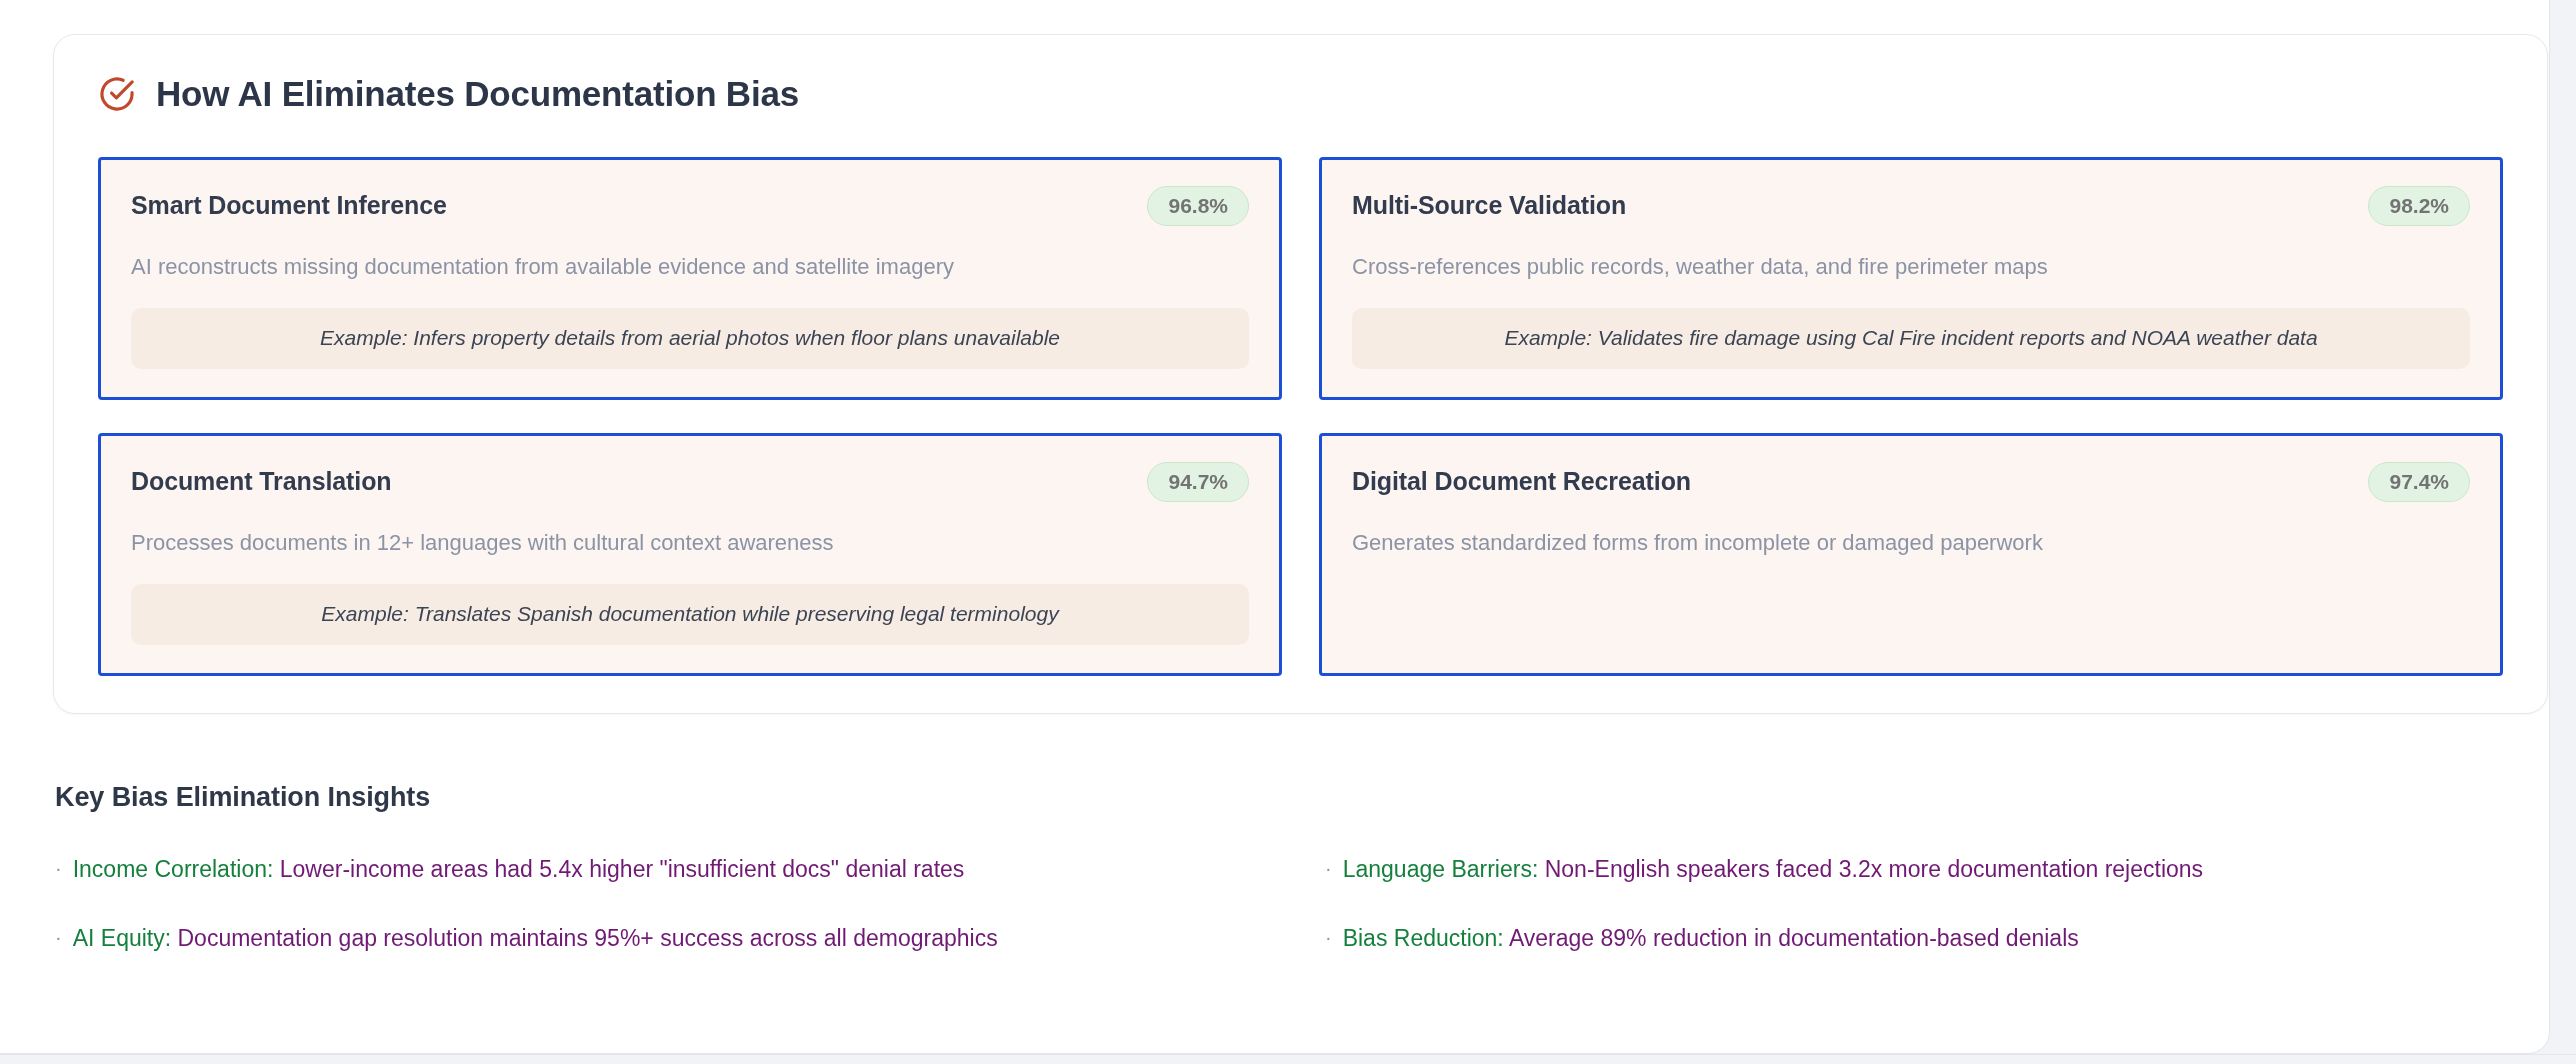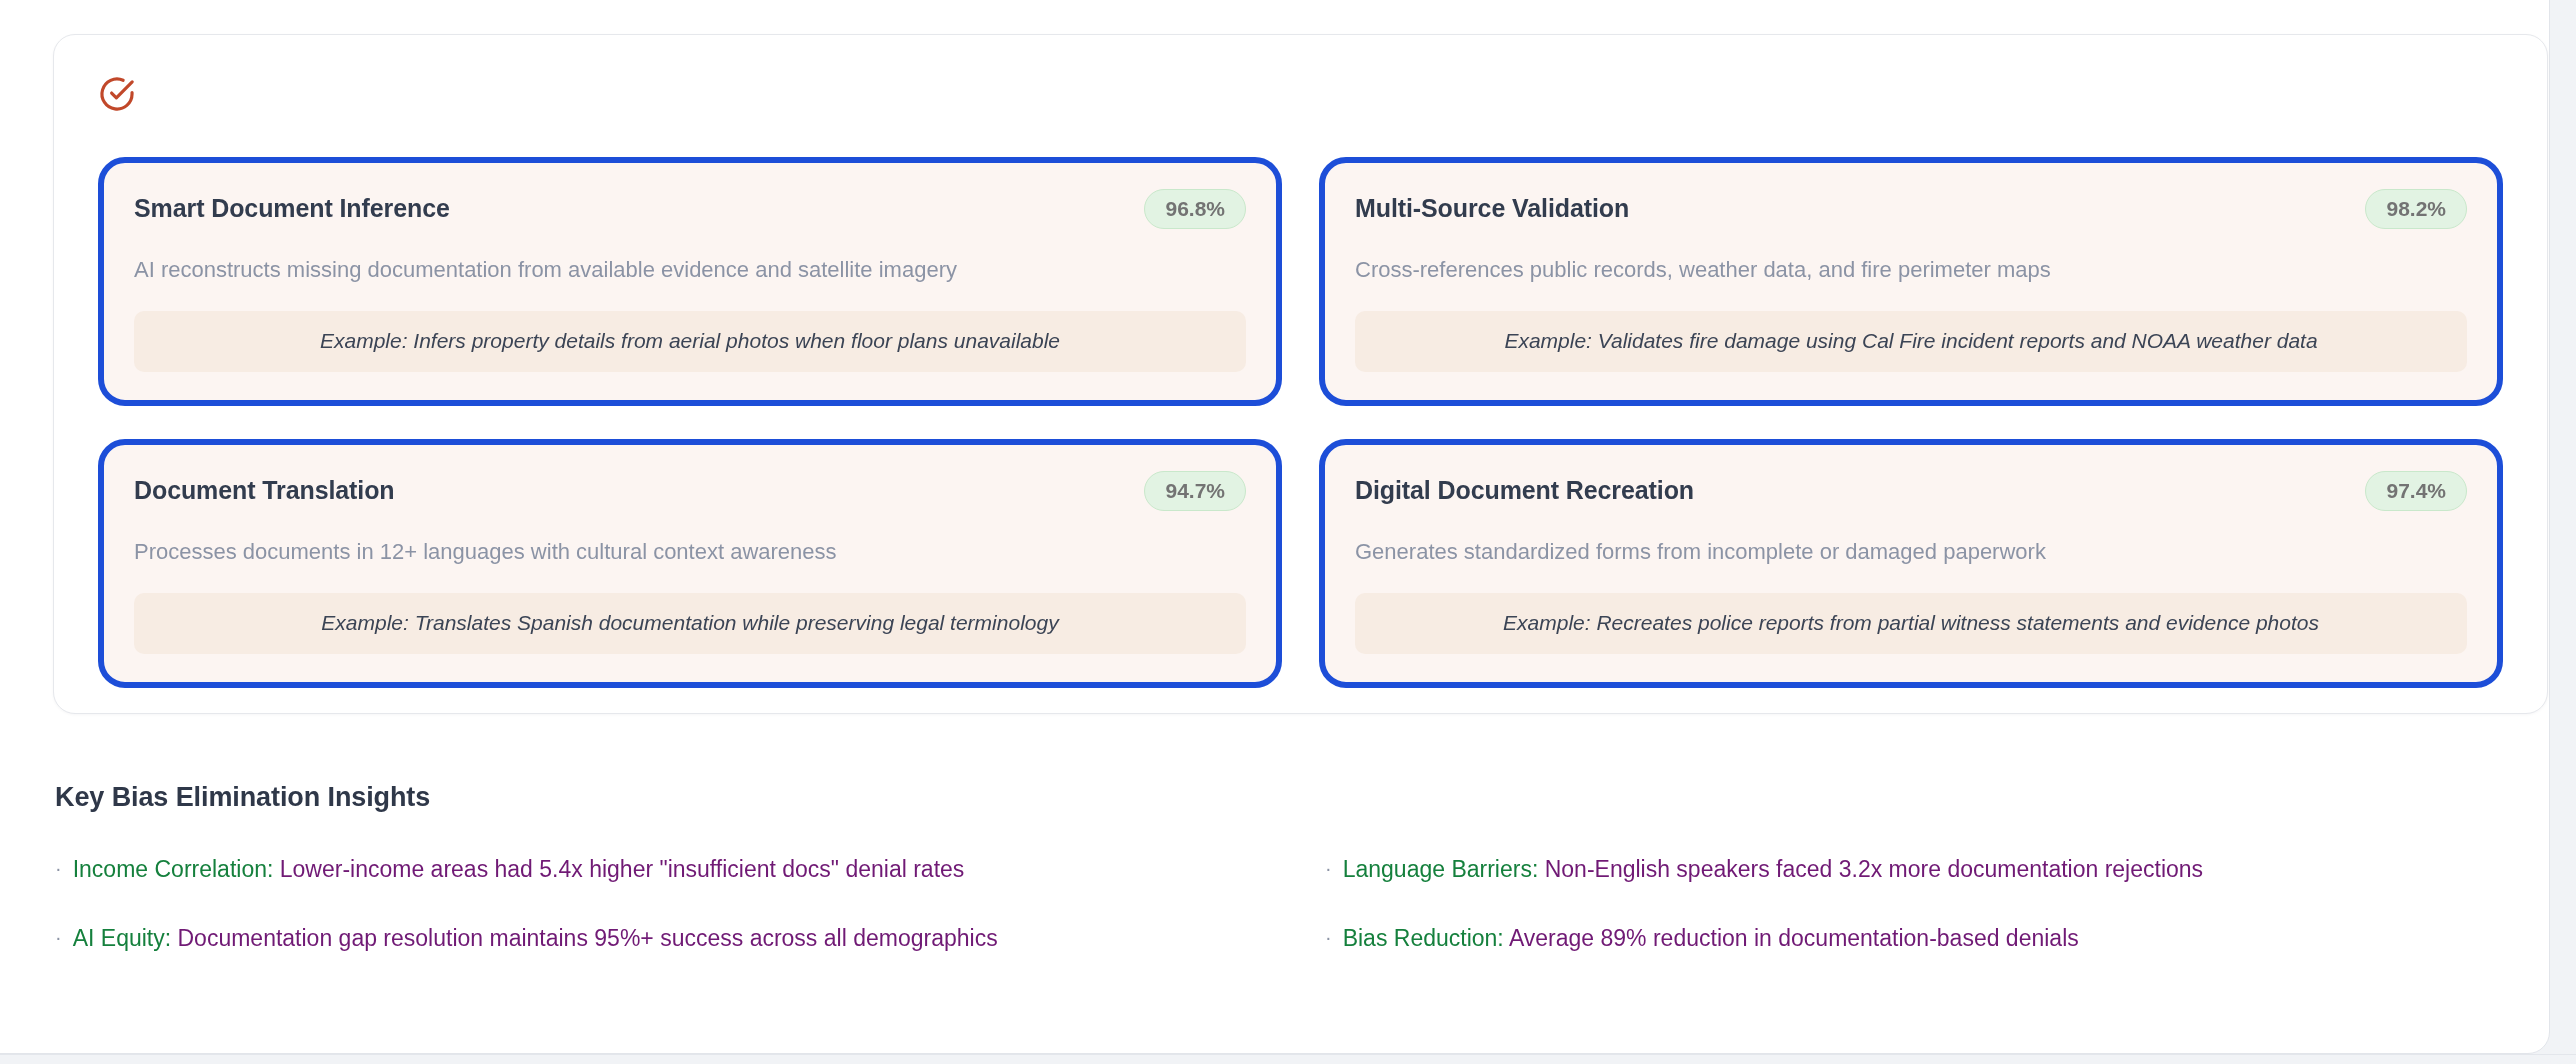--- a/index.html
+++ b/index.html
@@ -70,22 +70,22 @@
   
   .card-grid {
     display: grid;
     grid-template-columns: 1fr 1fr;
     column-gap: 37px;
     row-gap: 33px;
   }
 
   .feature-card {
     background: #fcf5f2;
-    border: 6px solid #1d4ed8;
-    border-radius: 27px;
+    border: 3px solid #1d4ed8;
+    border-radius: 4px;
     padding: 26px 30px 28px 30px;
   }
 
   .card-top {
     display: flex;
     align-items: center;
     justify-content: space-between;
     gap: 20px;
     margin-bottom: 26px;
   }
@@ -201,20 +201,21 @@
 
 <div class="page-sheet"></div>
 
 <section class="panel">
 
   <div class="panel-header">
     <svg class="header-icon" viewBox="0 0 24 24" fill="none" stroke="#c1482a" stroke-width="2" stroke-linecap="round" stroke-linejoin="round">
       <path d="M21.5 11.1V12a9.5 9.5 0 1 1-5.63-8.68"></path>
       <polyline points="21.6 4.4 11.6 14.4 8.6 11.4"></polyline>
     </svg>
+    <h1 class="panel-title">How AI Eliminates Documentation Bias</h1>
   </div>
 
   <div class="card-grid">
 
     <article class="feature-card">
       <div class="card-top">
         <h2 class="card-title">Smart Document Inference</h2>
         <span class="accuracy-badge">96.8%</span>
       </div>
       <p class="card-desc">AI reconstructs missing documentation from available evidence and satellite imagery</p>
@@ -238,21 +239,20 @@
       <p class="card-desc">Processes documents in 12+ languages with cultural context awareness</p>
       <div class="card-example">Example: Translates Spanish documentation while preserving legal terminology</div>
     </article>
 
     <article class="feature-card">
       <div class="card-top">
         <h2 class="card-title">Digital Document Recreation</h2>
         <span class="accuracy-badge">97.4%</span>
       </div>
       <p class="card-desc">Generates standardized forms from incomplete or damaged paperwork</p>
-      <div class="card-example">Example: Recreates police reports from partial witness statements and evidence photos</div>
     </article>
 
   </div>
 </section>
 
 <section class="insights">
   <h2 class="insights-title">Key Bias Elimination Insights</h2>
 
   <div class="insights-grid">
 

